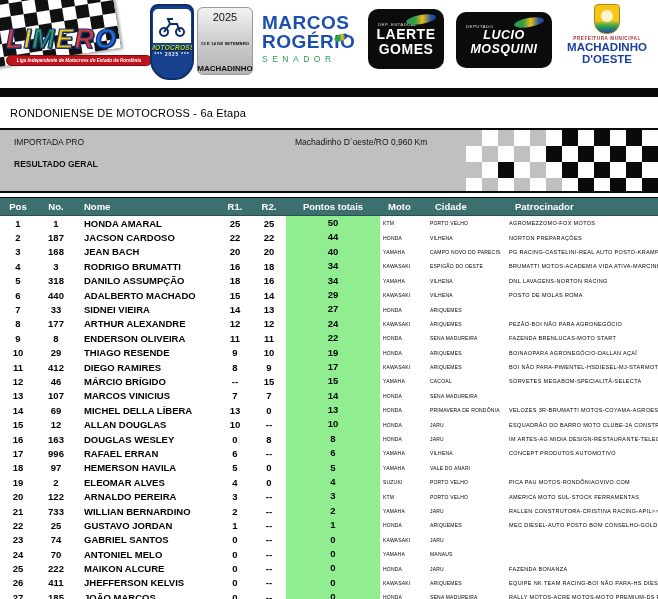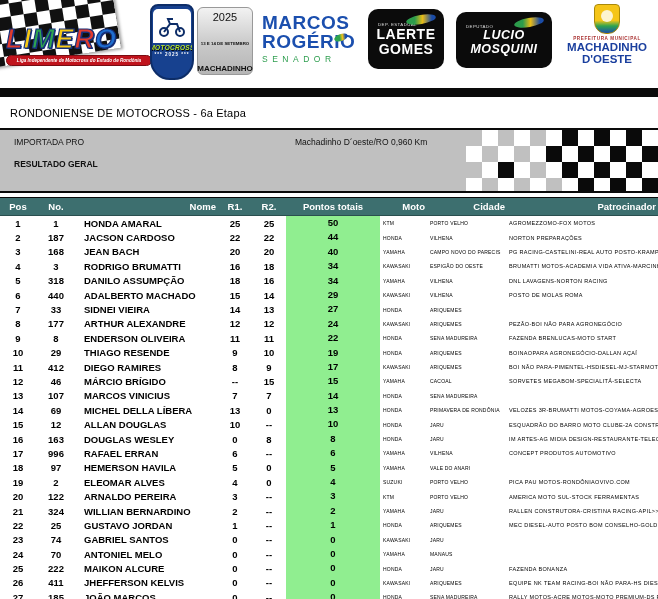--- a/index.html
+++ b/index.html
@@ -79,21 +79,21 @@
     grid-template-columns:repeat(12,16px);grid-auto-rows:16px;}
   .checker-cell{width:16px;height:16px;}
 
   
   .rtable{margin-top:4px;width:658px;}
   .tgrid{display:grid;grid-template-columns:36px 40px 142px 34px 34px 94px 47px 80px 151px;align-items:center;}
   .thead{background:var(--header-teal);border-top:1px solid #0a0a0a;border-bottom:1px solid #2a4f4f;
     height:19px;color:#fff;font-weight:bold;font-size:9.5px;}
   .thead .c{padding:0 2px;}
   .c-center{text-align:center;}
-  .c-left{text-align:right;padding-left:8px !important;}
+  .c-left{text-align:left;padding-left:8px !important;}
   .trow{height:14.4px;font-size:9.5px;color:#000;}
   .trow .num{font-weight:bold;text-align:center;}
   .trow .nome{font-weight:bold;text-align:left;padding-left:8px;white-space:nowrap;overflow:hidden;}
   .trow .pts{font-weight:bold;text-align:center;background:var(--points-green);height:14.4px;line-height:14.4px;}
   .trow .tiny{font-size:5px;text-align:left;padding-left:3px;white-space:nowrap;overflow:hidden;letter-spacing:.2px;}
   .trow .tiny-pat{font-size:5.5px;text-align:left;padding-left:2px;white-space:nowrap;overflow:hidden;letter-spacing:.35px;}
 </style>
 </head>
 <body>
 
@@ -447,21 +447,21 @@
     <div class="nome">ARNALDO PEREIRA</div>
     <div class="num">3</div>
     <div class="num">--</div>
     <div class="pts">3</div>
     <div class="tiny">KTM</div>
     <div class="tiny">PORTO VELHO</div>
     <div class="tiny-pat">AMERICA MOTO SUL-STOCK FERRAMENTAS</div>
   </div>
         <div class="tgrid trow">
     <div class="num">21</div>
-    <div class="num">324</div>
+    <div class="num">733</div>
     <div class="nome">WILLIAN BERNARDINO</div>
     <div class="num">2</div>
     <div class="num">--</div>
     <div class="pts">2</div>
     <div class="tiny">YAMAHA</div>
     <div class="tiny">JARU</div>
     <div class="tiny-pat">RALLEN CONSTRUTORA-CRISTINA RACING-APIL&gt;&gt;G</div>
   </div>
         <div class="tgrid trow">
     <div class="num">22</div>

